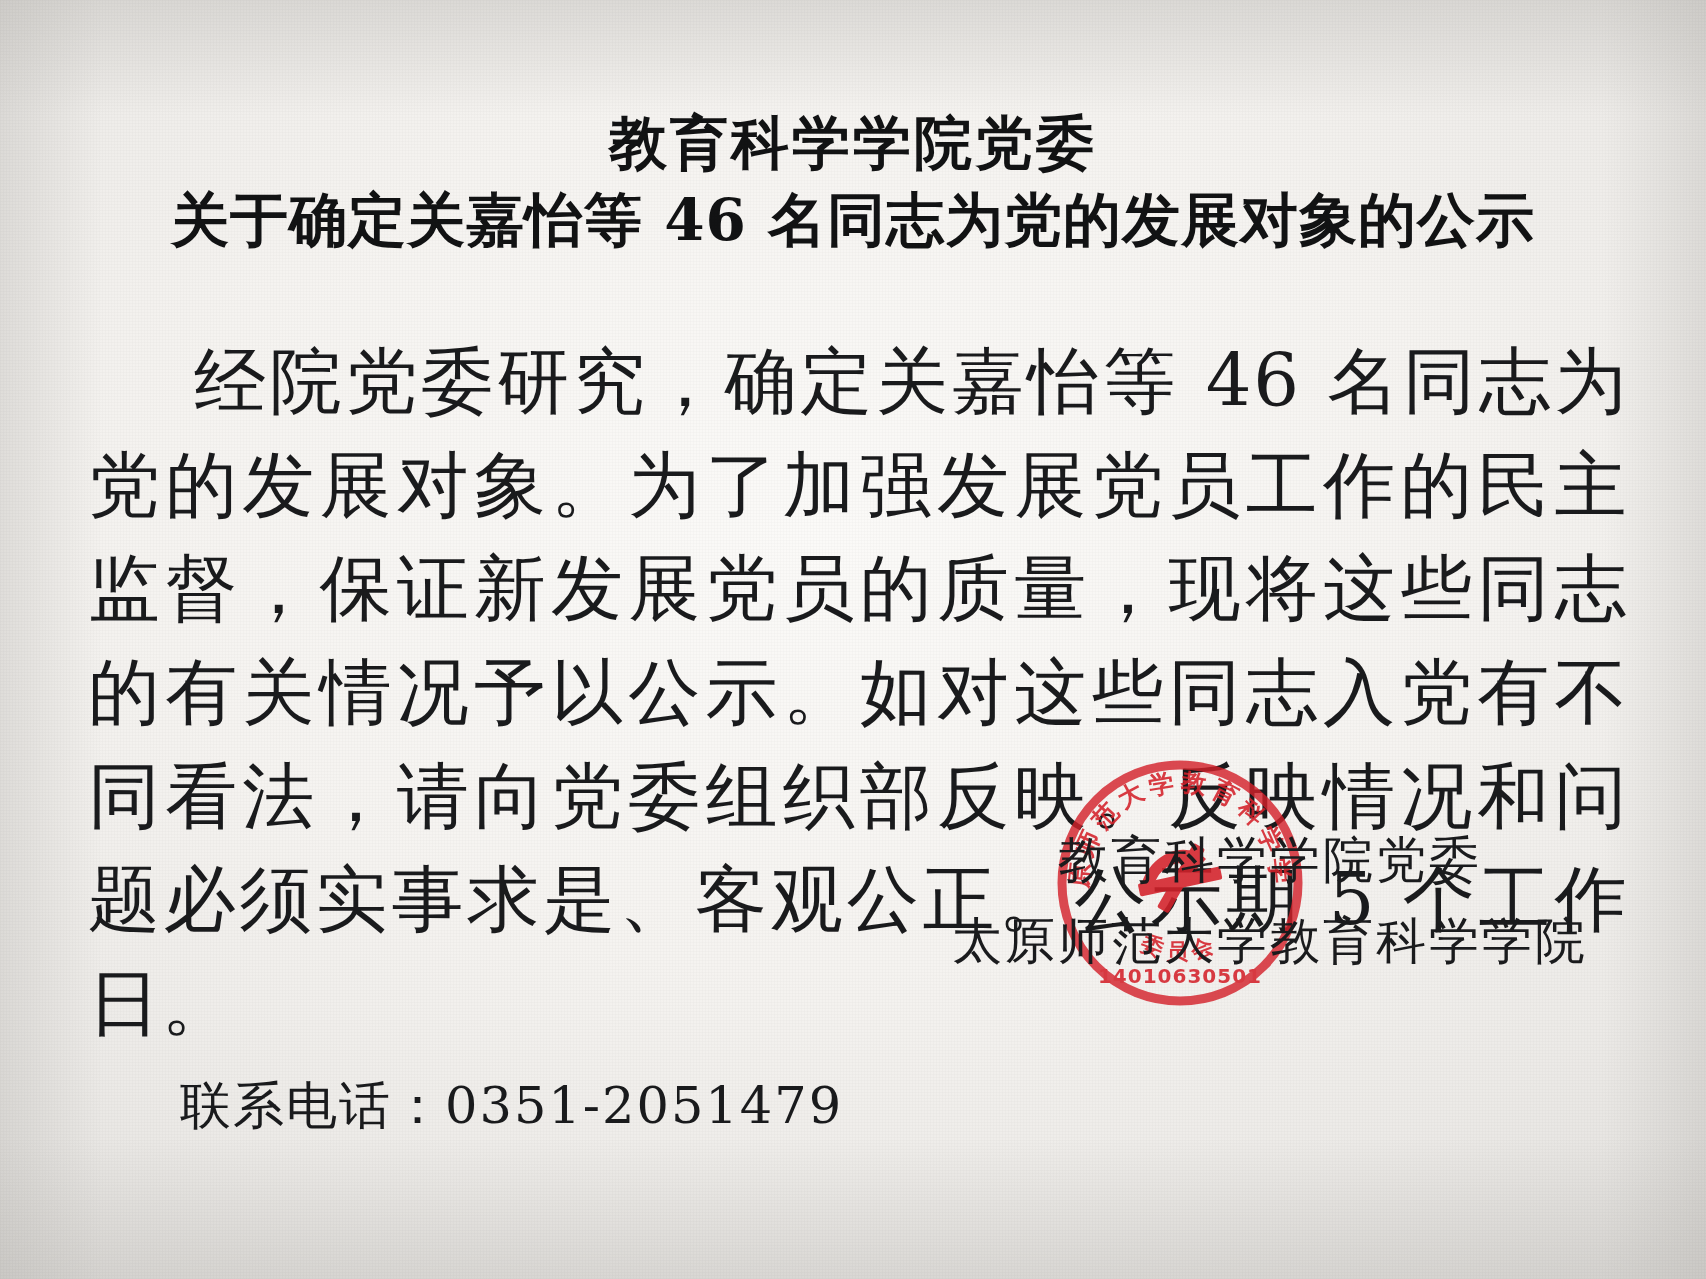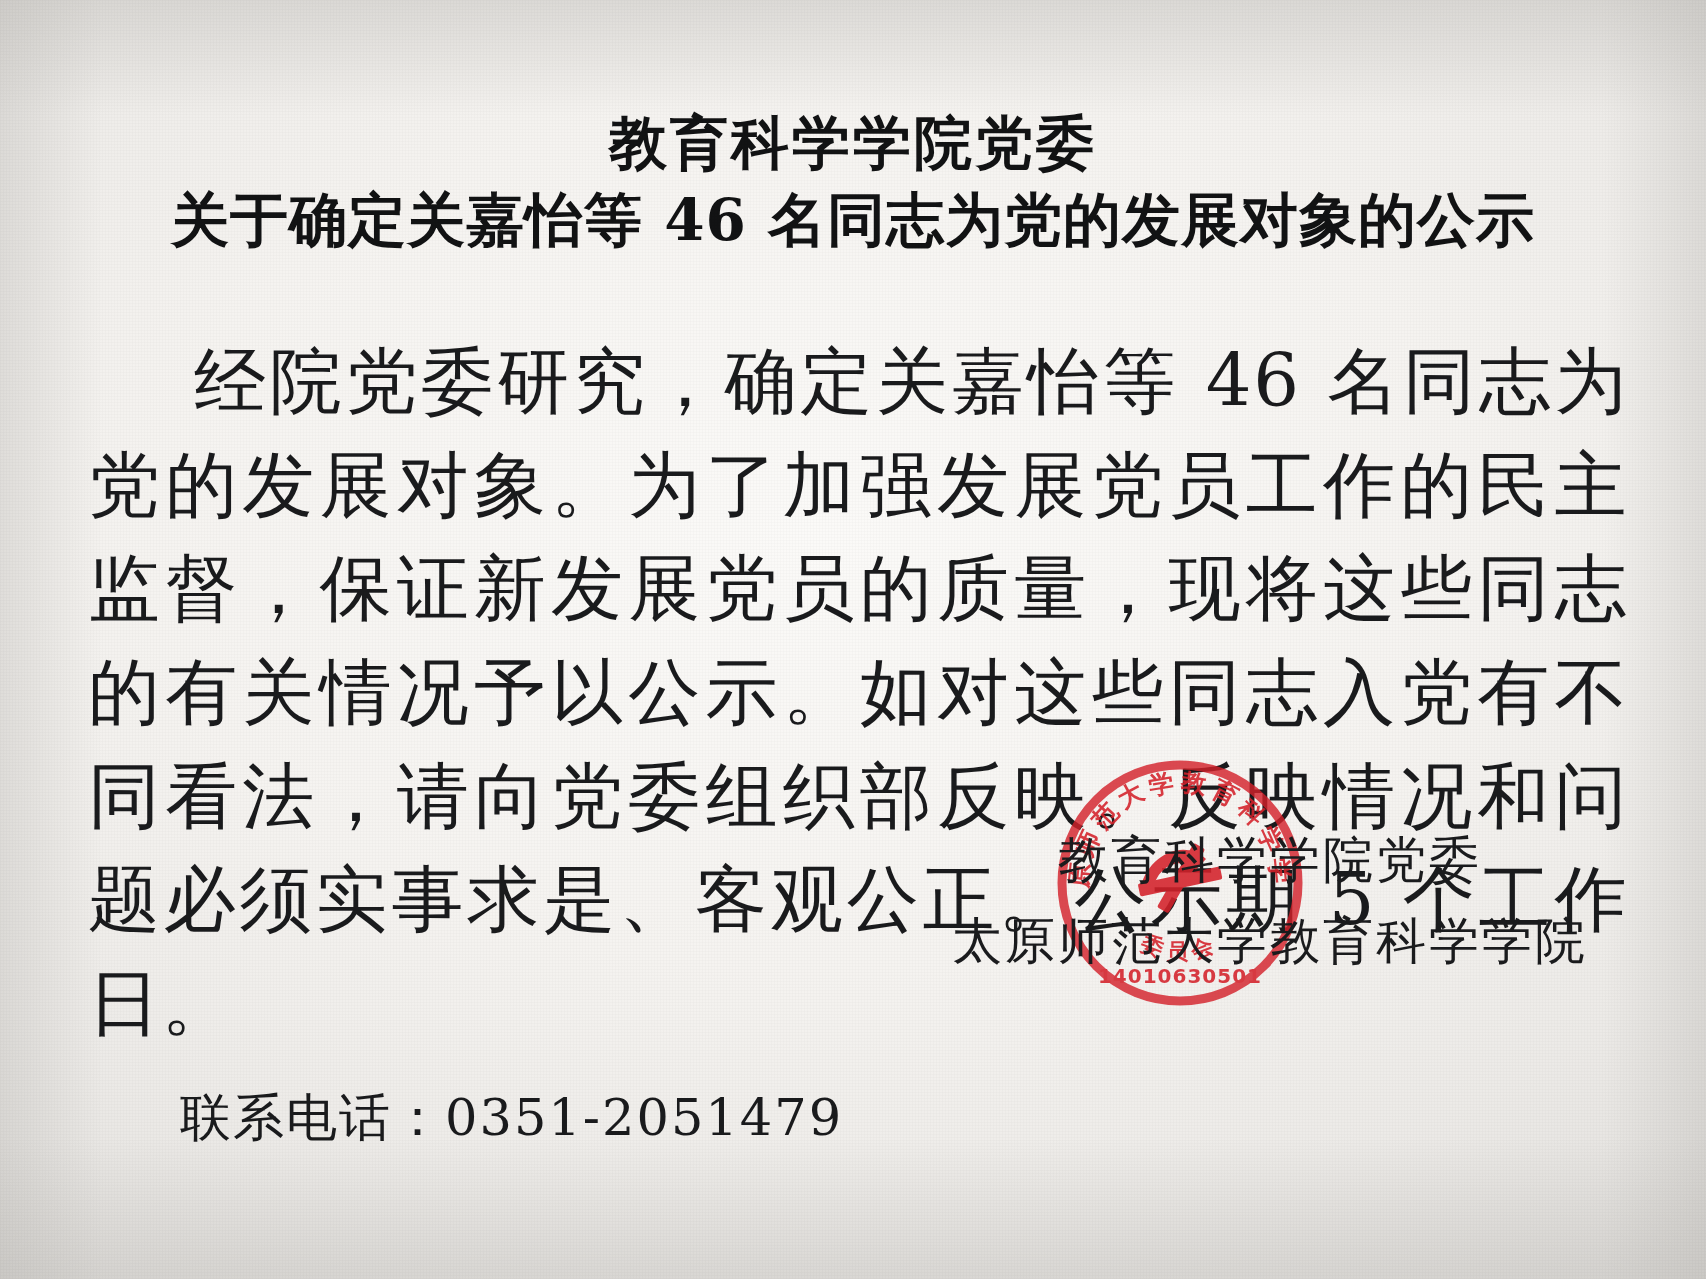--- a/index.html
+++ b/index.html
@@ -82,21 +82,21 @@
     letter-spacing: 1.5px;
     text-align: justify;
     text-justify: inter-character;
     text-indent: 106px;
     color: #1a1b1d;
   }
   .contact {
     font-size: 51px;
     line-height: 1.4;
     letter-spacing: 2px;
-    margin-top: 26px;
+    margin-top: 14px;
     text-indent: 92px;
     color: #1a1b1d;
   }
 
   
   .sign-block {
     position: absolute;
     right: 118px;
     top: 820px;
     text-align: center;

